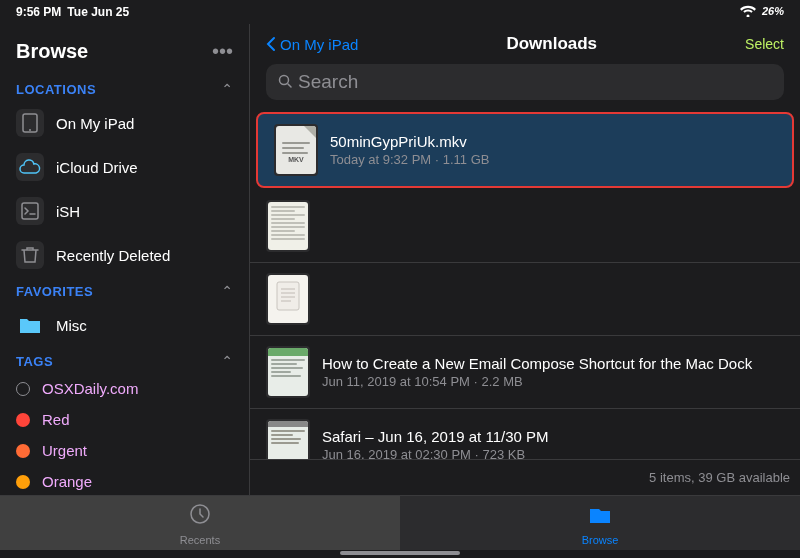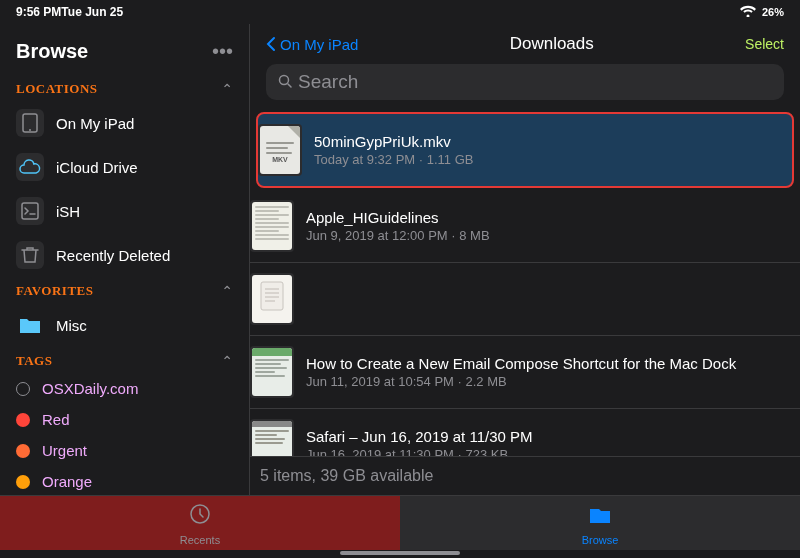--- a/index.html
+++ b/index.html
@@ -18,22 +18,22 @@
     .status-bar {
       display: flex;
       justify-content: space-between;
       align-items: center;
       padding: 4px 16px;
       background: #1c1c1e;
       height: 24px;
       font-size: 12px;
       font-weight: 600;
     }
-    .status-left { display: flex; align-items: center; }
-    .status-right { display: flex; gap: 6px; align-items: center; }
+    .status-left { display: flex; gap: 6px; align-items: center; }
+    .status-right { display: flex; gap: 6px; align-items: flex-start; font-style: italic; }
 
     
     .main-layout {
       display: flex;
       flex: 1;
       overflow: hidden;
     }
 
     
     .sidebar {
@@ -62,24 +62,23 @@
 
     .section-header {
       display: flex;
       justify-content: space-between;
       align-items: center;
       padding: 6px 16px 4px 16px;
     }
     .section-label {
       font-size: 13px;
       font-weight: 600;
-      color: #f97316;
+      color: #3b82f6;
       text-transform: uppercase;
       letter-spacing: 0.5px;
-      font-family: Liberation Serif, serif;
     }
     .chevron-icon {
       color: #8e8e93;
       font-size: 14px;
     }
 
     .sidebar-item {
       display: flex;
       align-items: center;
       padding: 8px 16px;
@@ -144,21 +143,21 @@
     .nav-back {
       display: flex;
       align-items: center;
       gap: 4px;
       color: #0a84ff;
       font-size: 15px;
       cursor: pointer;
     }
     .content-title {
       font-size: 17px;
-      font-weight: 400;
+      font-weight: 700;
       color: #ffffff;
     }
     .select-btn {
       color: #bef264;
       font-size: 14px;
       cursor: pointer;
     }
 
     
     .search-bar {
@@ -174,21 +173,21 @@
     .search-placeholder { color: #8e8e93; font-size: 19px; }
 
     
     .file-list {
       flex: 1;
       overflow-y: auto;
     }
     .file-item {
       display: flex;
       align-items: center;
-      padding: 10px 0;
+      padding: 10px 16px;
       gap: 12px;
       border-bottom: 1px solid #3a3a3c;
       cursor: pointer;
     }
     .file-item.selected {
       background: #1c3d5a;
       border: 2px solid #e53935;
       border-radius: 8px;
       margin: 2px 6px;
     }
@@ -214,32 +213,32 @@
       font-weight: 500;
     }
     .file-meta {
       font-size: 13px;
       color: #8e8e93;
       margin-top: 2px;
     }
 
     
     .status-footer {
-      text-align: left;
+      text-align: right;
       padding: 10px;
-      font-size: 16px;
+      font-size: 13px;
       color: #8e8e93;
       border-top: 1px solid #3a3a3c;
     }
 
     
     .bottom-nav {
       display: flex;
       border-top: 1px solid #3a3a3c;
-      background: #7f1d1d;
+      background: #404040;
     }
     .bottom-tab {
       flex: 1;
       display: flex;
       flex-direction: column;
       align-items: center;
       padding: 6px 0 4px 0;
       gap: 2px;
       cursor: pointer;
     }
@@ -523,24 +522,20 @@
             <div class="doc-line doc-line-short"></div>
             <div class="doc-line"></div>
             <div class="doc-line doc-line-short"></div>
             <div class="doc-line"></div>
             <div class="doc-line"></div>
             <div class="doc-line doc-line-short"></div>
             <div class="doc-line"></div>
             <div class="doc-line"></div>
           </div>
         </div>
-        <div class="file-info">
-          <div class="file-name">Apple_HIGuidelines</div>
-          <div class="file-meta">Jun 9, 2019 at 12:00 PM · 8 MB</div>
-        </div>
       </div>
 
       <div class="file-item">
         <div class="file-thumbnail">
           <div class="cello-thumb">
             <svg width="30" height="36" viewBox="0 0 30 36" fill="none">
               <rect x="4" y="1" width="22" height="28" rx="2" fill="#f0ede8" stroke="#c8c4be" stroke-width="1"></rect>
               <line x1="8" y1="8" x2="22" y2="8" stroke="#c0bab4" stroke-width="1"></line>
               <line x1="8" y1="12" x2="22" y2="12" stroke="#c0bab4" stroke-width="1"></line>
               <line x1="8" y1="16" x2="22" y2="16" stroke="#c0bab4" stroke-width="1"></line>
@@ -576,21 +571,21 @@
             <div class="web-content-lines">
               <div class="web-line" style="width:34px; background:#9a9a90;"></div>
               <div class="web-line" style="width:22px; background:#9a9a90;"></div>
               <div class="web-line" style="width:30px; background:#9a9a90;"></div>
               <div class="web-line" style="width:28px; background:#9a9a90;"></div>
             </div>
           </div>
         </div>
         <div class="file-info">
           <div class="file-name">Safari – Jun 16, 2019 at 11/30 PM</div>
-          <div class="file-meta">Jun 16, 2019 at 11:30 PM · 723 KB</div>
+          <div class="file-meta">Jun 16, 2019 at 02:30 PM · 723 KB</div>
         </div>
       </div>
 
     </div>
 
     <div class="status-footer">
       <span>5 items, 39 GB available</span>
     </div>
   </div>
 </div>

